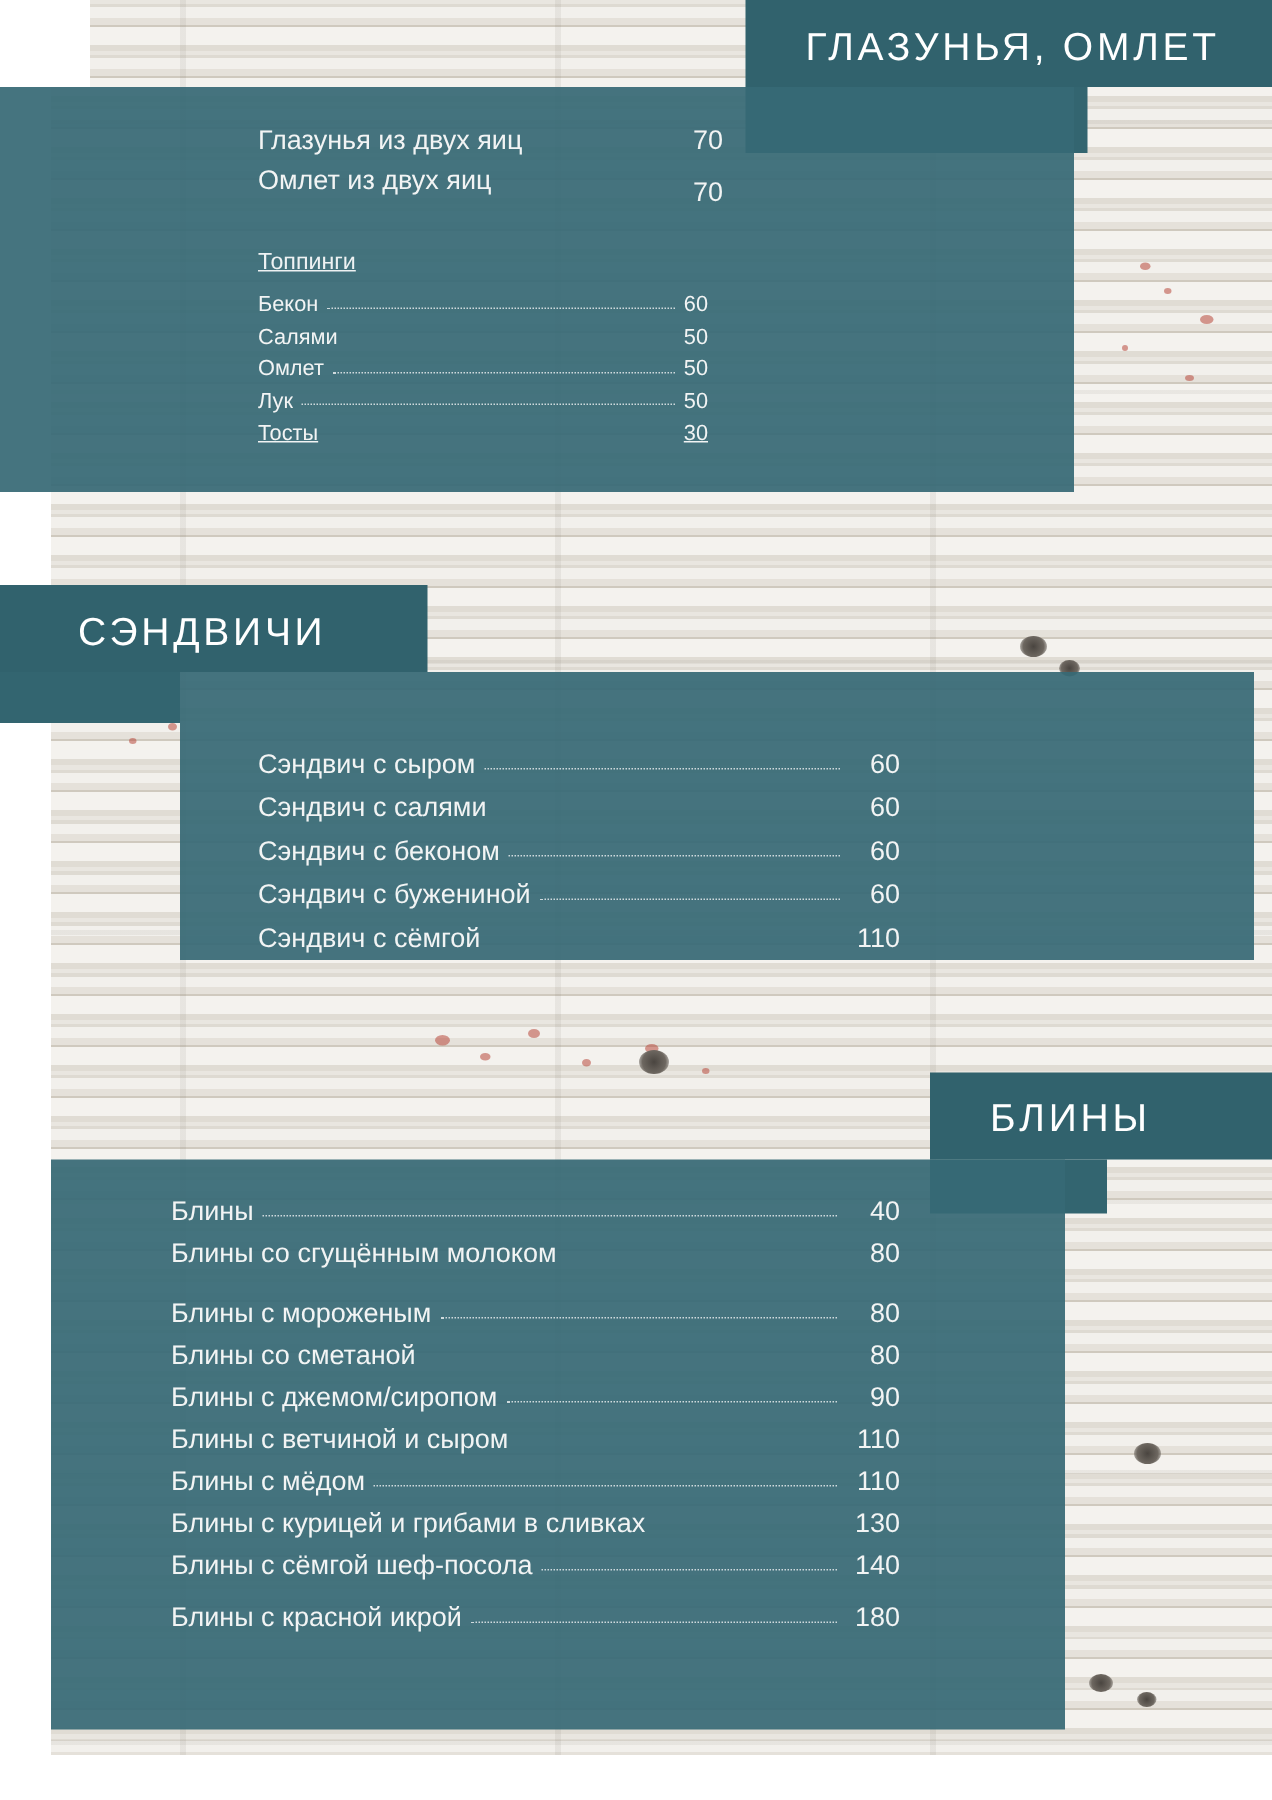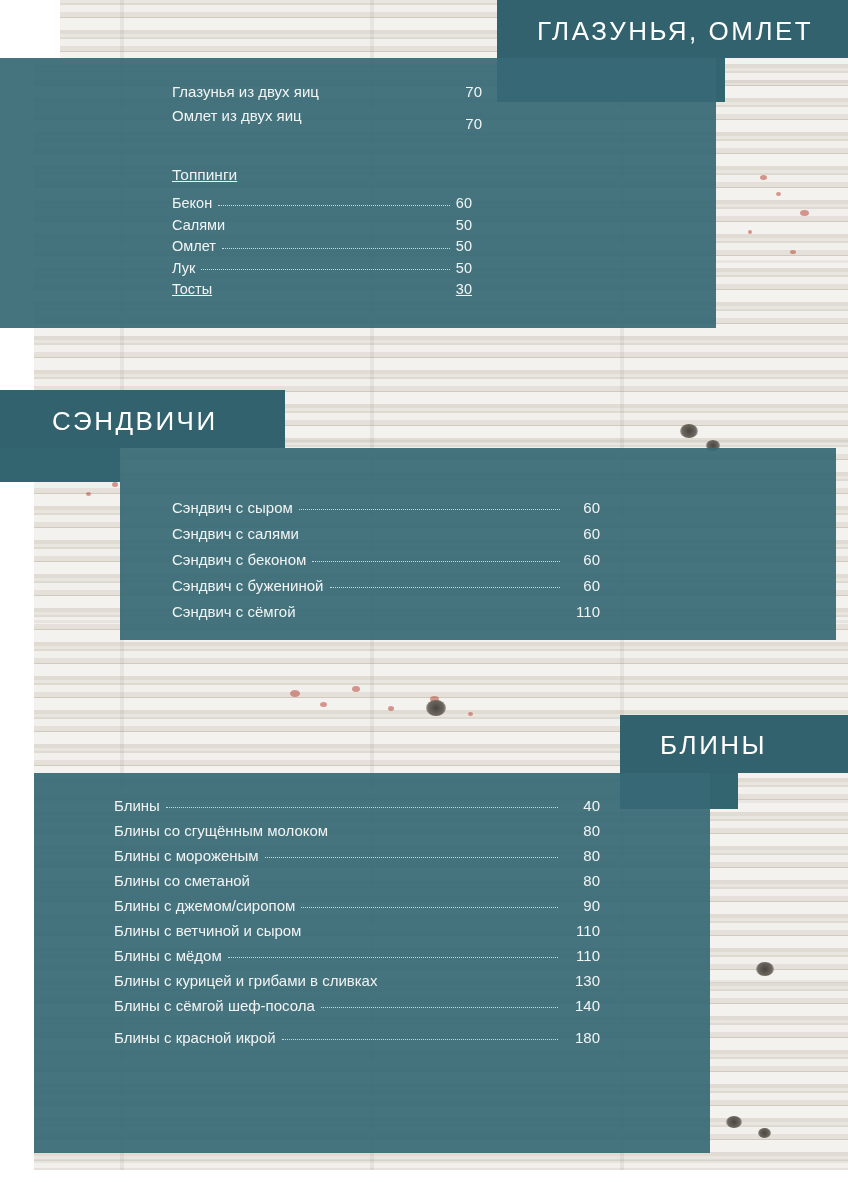--- a/index.html
+++ b/index.html
@@ -88,21 +88,21 @@
     font-size: 26px;
     letter-spacing: 2.5px;
     font-weight: 400;
     text-transform: uppercase;
     white-space: nowrap;
   }
 
   .menu-list {
     position: absolute;
     color: #f2f4f4;
-    font-size: 15px;
+    font-size: 18px;
   }
   .menu-list.small { font-size: 14.5px; }
 
   .row {
     display: flex;
     align-items: flex-end;
     line-height: 1.0;
     margin-bottom: 9px;
   }
   .row .nm {
@@ -248,21 +248,21 @@
 <div class="teal-panel" style="left:34px;top:773px;width:676px;height:380px;"></div>
 
 <div class="section-title" style="left:660px;top:730px;">БЛИНЫ</div>
 
 <div class="menu-list" style="left:114px;top:798px;width:486px;">
   <div class="row" style="margin-bottom:10px;">
     <span class="nm">Блины</span>
     <span class="dots"></span>
     <span class="pr" style="width:36px;text-align:right;">40</span>
   </div>
-  <div class="row" style="margin-bottom:10px;">
+  <div class="row" style="margin-bottom:22px;">
     <span class="nm">Блины со сгущённым молоком</span>
     <span class="dots nodots"></span>
     <span class="pr" style="width:36px;">80</span>
   </div>
   <div class="row" style="margin-bottom:10px;">
     <span class="nm">Блины с мороженым</span>
     <span class="dots"></span>
     <span class="pr" style="width:36px;">80</span>
   </div>
   <div class="row" style="margin-bottom:10px;gap:48px;">

